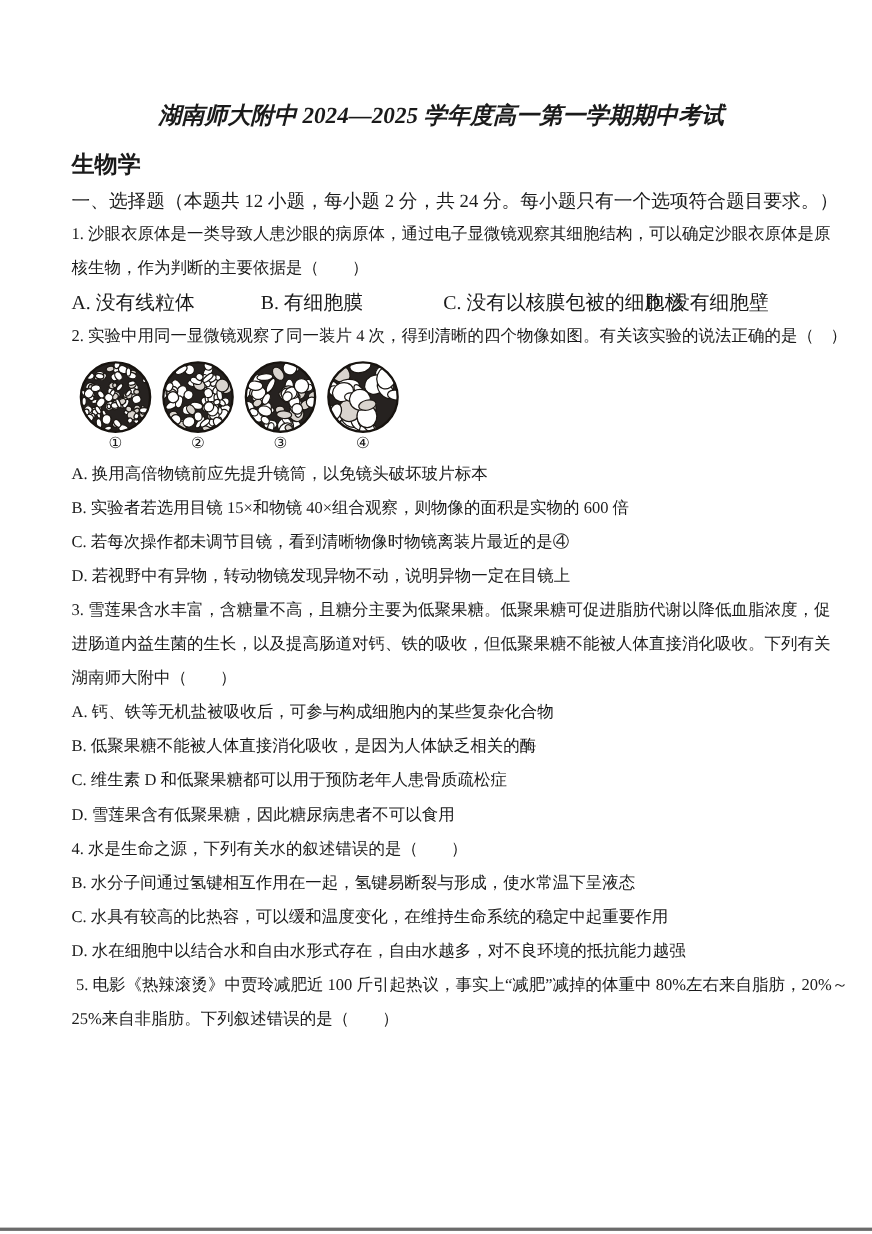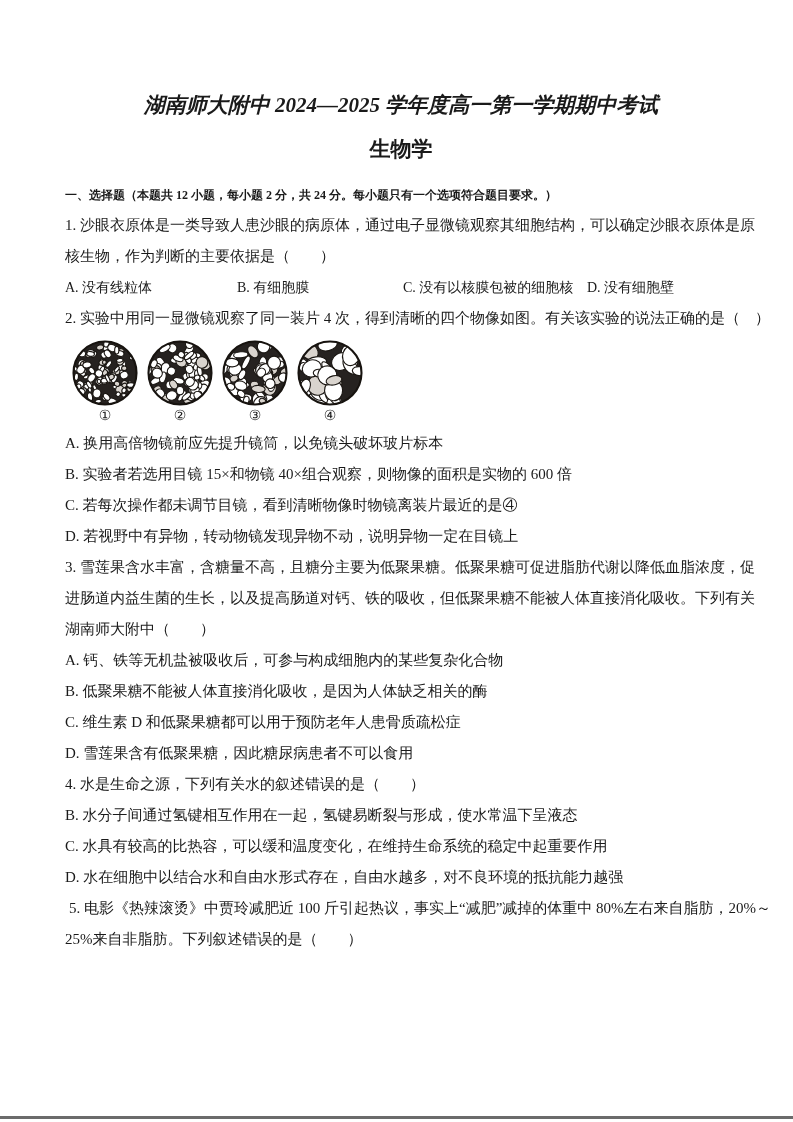--- a/index.html
+++ b/index.html
@@ -22,48 +22,48 @@
   }
   .doc-title {
     text-align: center;
     font-weight: bold;
     font-size: 21px;
     line-height: 30px;
     white-space: nowrap;
     font-style: italic;
   }
   .doc-subject {
-    text-align: center;
+    text-align: left;
     font-weight: bold;
     font-size: 21px;
     line-height: 30px;
     margin-top: 14px;
   }
   .doc-meta {
     text-align: center;
     font-weight: bold;
     font-size: 17px;
     line-height: 28px;
     margin-top: 8px;
   }
   .section-header {
-    font-weight: bold;
-    font-size: 12px;
+    font-weight: normal;
+    font-size: 17px;
     line-height: 30px;
-    margin-top: 16px;
+    margin-top: 4px;
     white-space: nowrap;
   }
   .tline {
     font-size: 15px;
     line-height: 31px;
     white-space: nowrap;
   }
   .q1-options {
     display: flex;
-    font-size: 14px;
+    font-size: 18px;
     line-height: 31px;
     white-space: nowrap;
   }
   .q1-options .optA { width: 172px; }
   .q1-options .optB { width: 166px; }
   .q1-options .optC { width: 184px; }
   .fig-row {
     display: flex;
     align-items: flex-start;
     gap: 5px;

